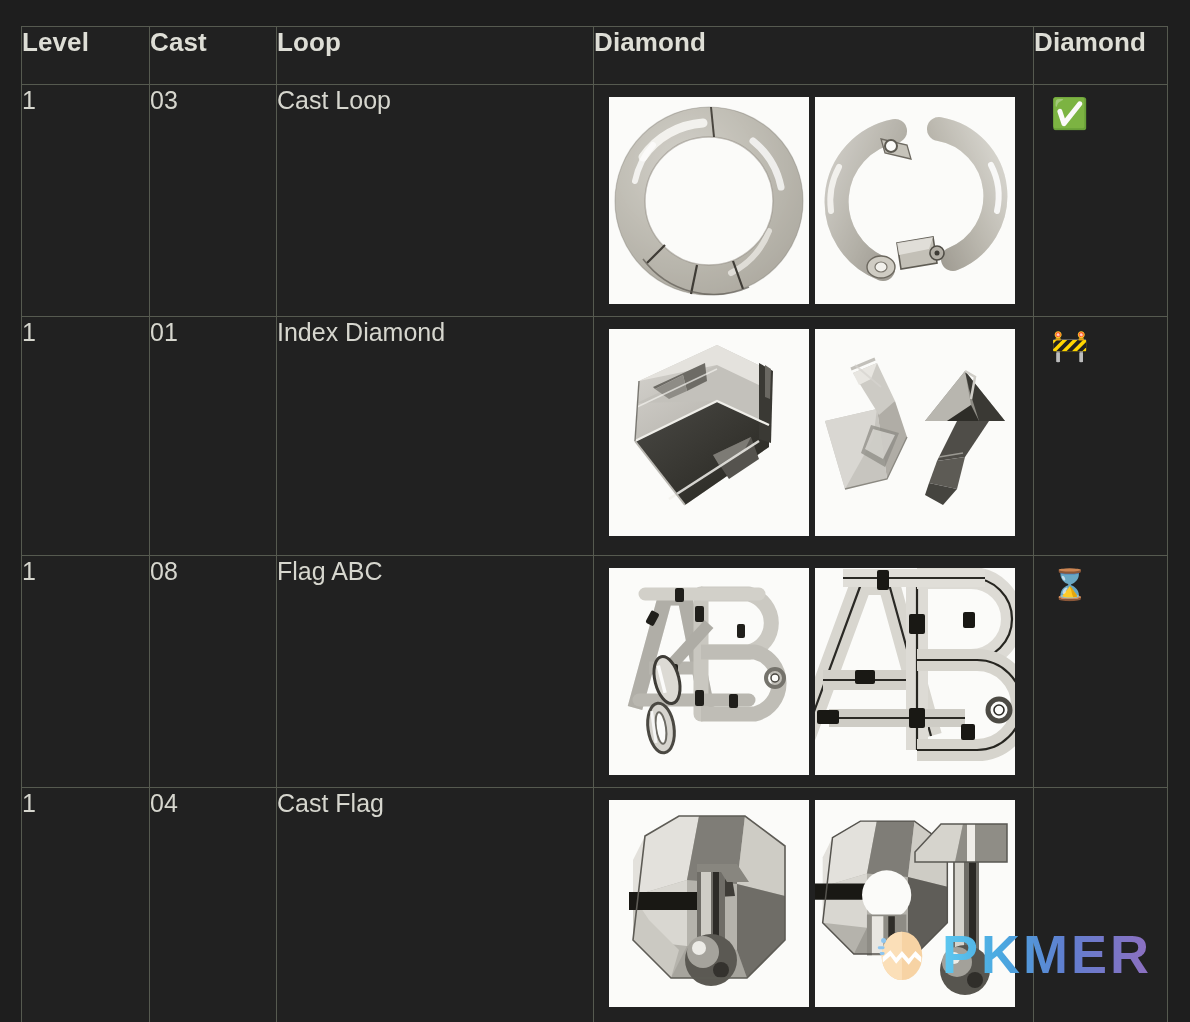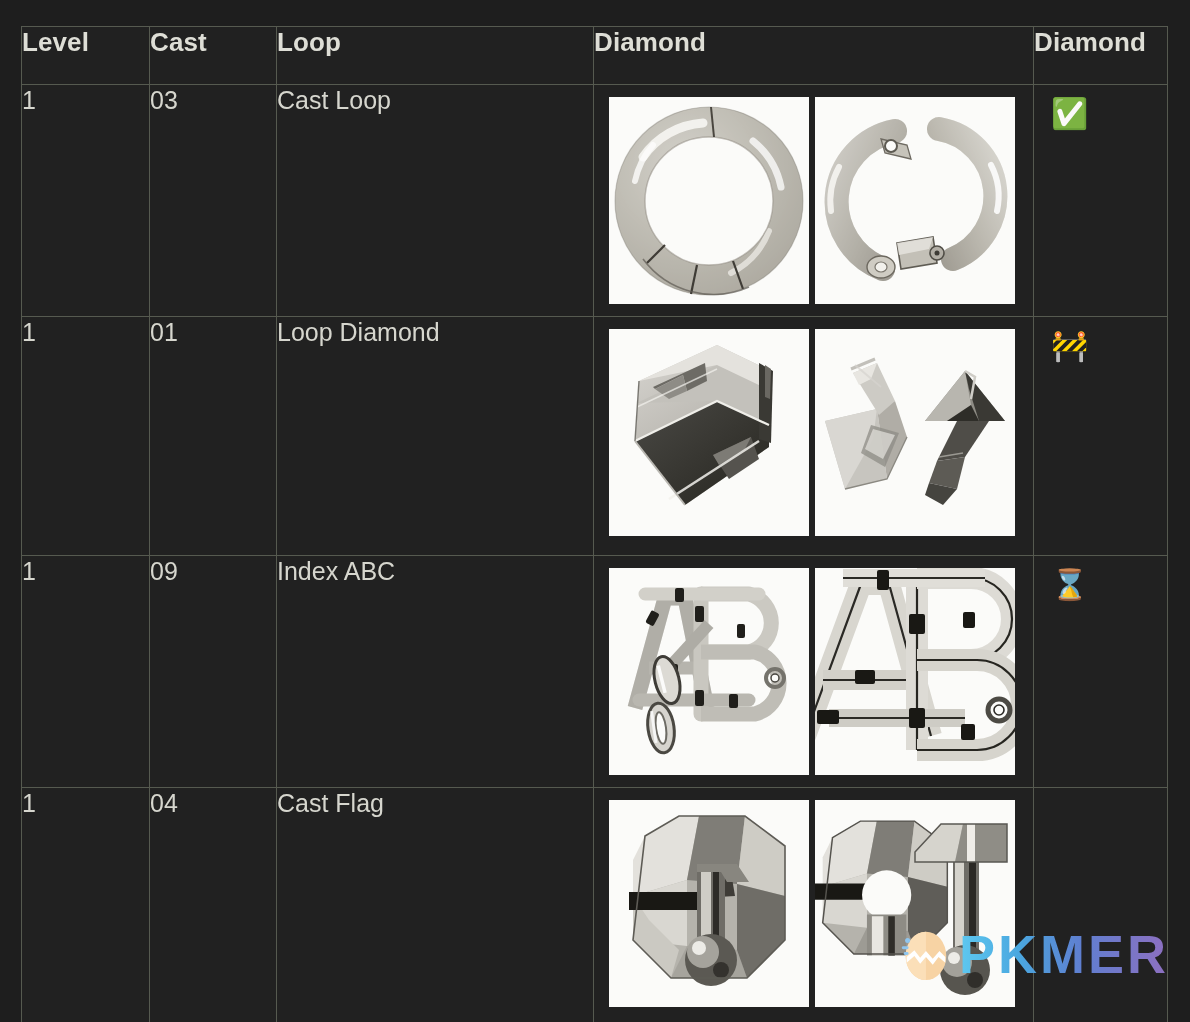--- a/index.html
+++ b/index.html
@@ -102,25 +102,25 @@
   .status-glyph {
     display: inline-block;
     font-family: "DejaVu Sans", sans-serif;
     font-size: 30px;
     line-height: 1;
   }
 
   
   .watermark {
     position: absolute;
-    left: 896px;
+    left: 872px;
     top: 925px;
     display: flex;
     align-items: center;
-    gap: 5px;
+    gap: 12px;
     pointer-events: none;
     z-index: 5;
   }
   .watermark .wm-egg {
     width: 58px;
     height: 58px;
     flex: 0 0 auto;
   }
   .watermark .wm-text {
     font-family: "Liberation Sans", sans-serif;
@@ -235,21 +235,21 @@
           </div>
         </td>
         <td class="cell-status">
           <span class="status-glyph">✅</span>
         </td>
       </tr>
 
       <tr class="row-2">
         <td>1</td>
         <td>01</td>
-        <td>Loop Diamond</td>
+        <td>Index Diamond</td>
         <td class="cell-picture">
           <div class="pic-wrap">
             <div class="pic">
               <svg viewBox="0 0 200 207" xmlns="http://www.w3.org/2000/svg" aria-hidden="true">
                 <defs>
                   <linearGradient id="dLight" x1="0" y1="0" x2="0.5" y2="1">
                     <stop offset="0%" stop-color="#d8d6d1"></stop>
                     <stop offset="100%" stop-color="#a9a69f"></stop>
                   </linearGradient>
                   <linearGradient id="dDark" x1="0" y1="0" x2="1" y2="1">
@@ -313,22 +313,22 @@
             </div>
           </div>
         </td>
         <td class="cell-status">
           <span class="status-glyph">🚧</span>
         </td>
       </tr>
 
       <tr class="row-3">
         <td>1</td>
-        <td>09</td>
-        <td>Index ABC</td>
+        <td>08</td>
+        <td>Flag ABC</td>
         <td class="cell-picture">
           <div class="pic-wrap">
             <div class="pic">
               <svg viewBox="0 0 200 207" xmlns="http://www.w3.org/2000/svg" aria-hidden="true">
                 <rect width="200" height="207" fill="#fbfbf9"></rect>
                 <g fill="none" stroke="#2b2a26" stroke-width="3">
 
                   <path d="M 26,140 L 56,30 L 76,30 L 98,140" stroke-width="15" stroke="#c2c0b9" stroke-linejoin="round"></path>
                   <path d="M 26,140 L 56,30 L 76,30 L 98,140" stroke-width="15" stroke="#8f8d86" opacity="0.35" stroke-linejoin="round"></path>
                   <path d="M 40,100 L 86,100" stroke-width="13" stroke="#b6b4ad"></path>

